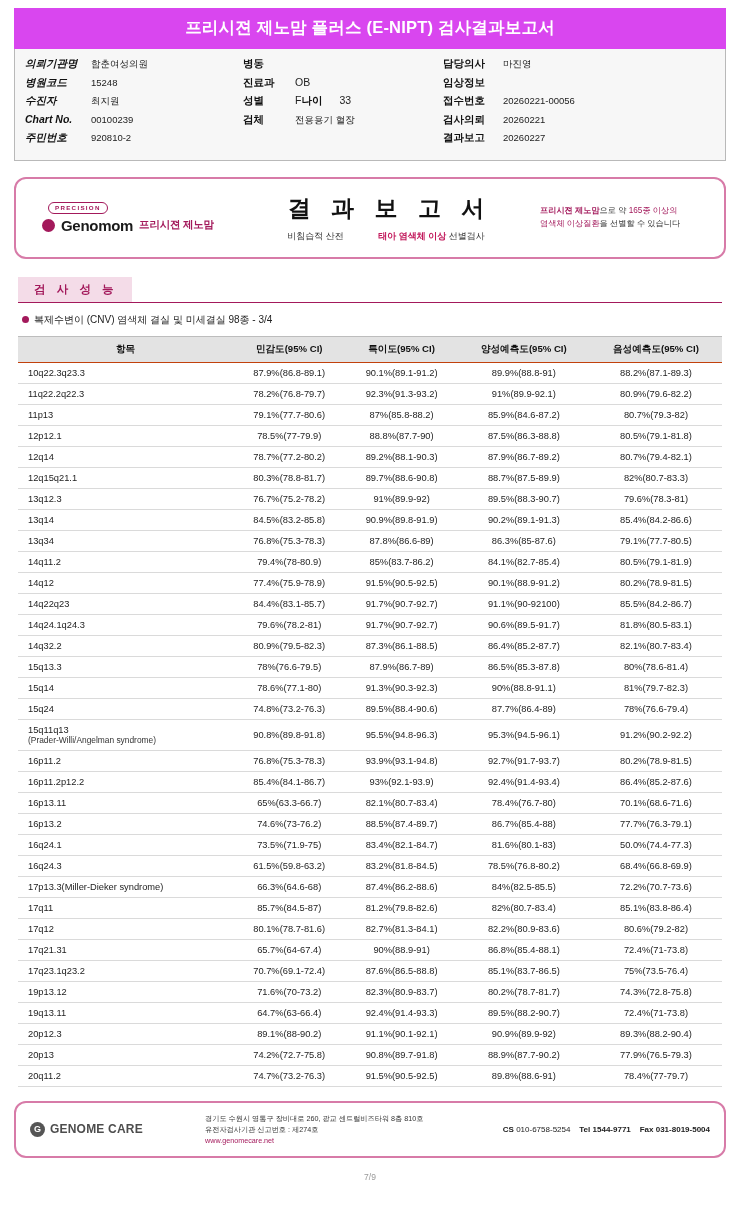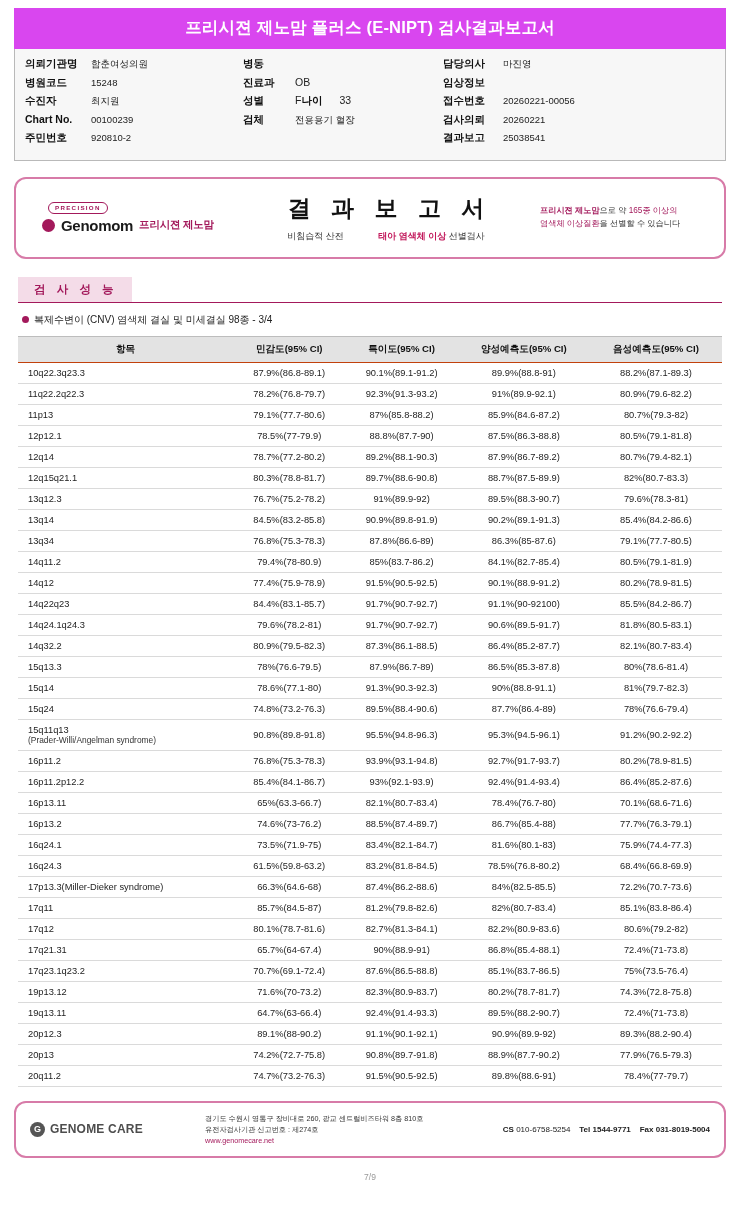--- a/index.html
+++ b/index.html
@@ -39,21 +39,21 @@
   .info-col.c1 { width:218px; }
   .info-col.c2 { width:200px; }
   .info-col.c3 { width:auto; flex:1; }
   .info-row { display:flex; align-items:baseline; margin-bottom:5.5px; height:13px; }
   .info-label {
     font-weight:bold;
     font-size:10.5px;
     color:#111;
     white-space:nowrap;
   }
-  .info-label.w1 { width:66px; }
+  .info-label.w1 { width:66px;font-style:italic; }
   .info-label.w2 { width:52px; }
   .info-label.w3 { width:60px; }
   .info-val { font-size:9.5px; color:#222; white-space:nowrap; }
   .info-val.big { font-size:10.5px; }
 
   
   .card {
     margin:16px 14px 0 14px;
     border:2px solid #d77ba8;
     border-radius:12px;
@@ -248,21 +248,21 @@
       <div class="info-row">
         <span class="info-label w3">접수번호</span>
         <span class="info-val">20260221-00056</span>
       </div>
       <div class="info-row">
         <span class="info-label w3">검사의뢰</span>
         <span class="info-val">20260221</span>
       </div>
       <div class="info-row">
         <span class="info-label w3">결과보고</span>
-        <span class="info-val">25038541</span>
+        <span class="info-val">20260227</span>
       </div>
     </div>
   </div>
 
   <div class="card">
     <div class="brand">
       <div class="brand-top">
         <span class="precision-pill">PRECISION</span>
       </div>
       <div class="brand-main">
@@ -458,21 +458,21 @@
           <td>74.6%(73-76.2)</td>
           <td>88.5%(87.4-89.7)</td>
           <td>86.7%(85.4-88)</td>
           <td>77.7%(76.3-79.1)</td>
         </tr>
         <tr>
           <td class="item">16q24.1</td>
           <td>73.5%(71.9-75)</td>
           <td>83.4%(82.1-84.7)</td>
           <td>81.6%(80.1-83)</td>
-          <td>75.9%(74.4-77.3)</td>
+          <td>50.0%(74.4-77.3)</td>
         </tr>
         <tr>
           <td class="item">16q24.3</td>
           <td>61.5%(59.8-63.2)</td>
           <td>83.2%(81.8-84.5)</td>
           <td>78.5%(76.8-80.2)</td>
           <td>68.4%(66.8-69.9)</td>
         </tr>
         <tr>
           <td class="item">17p13.3(Miller-Dieker syndrome)</td>

